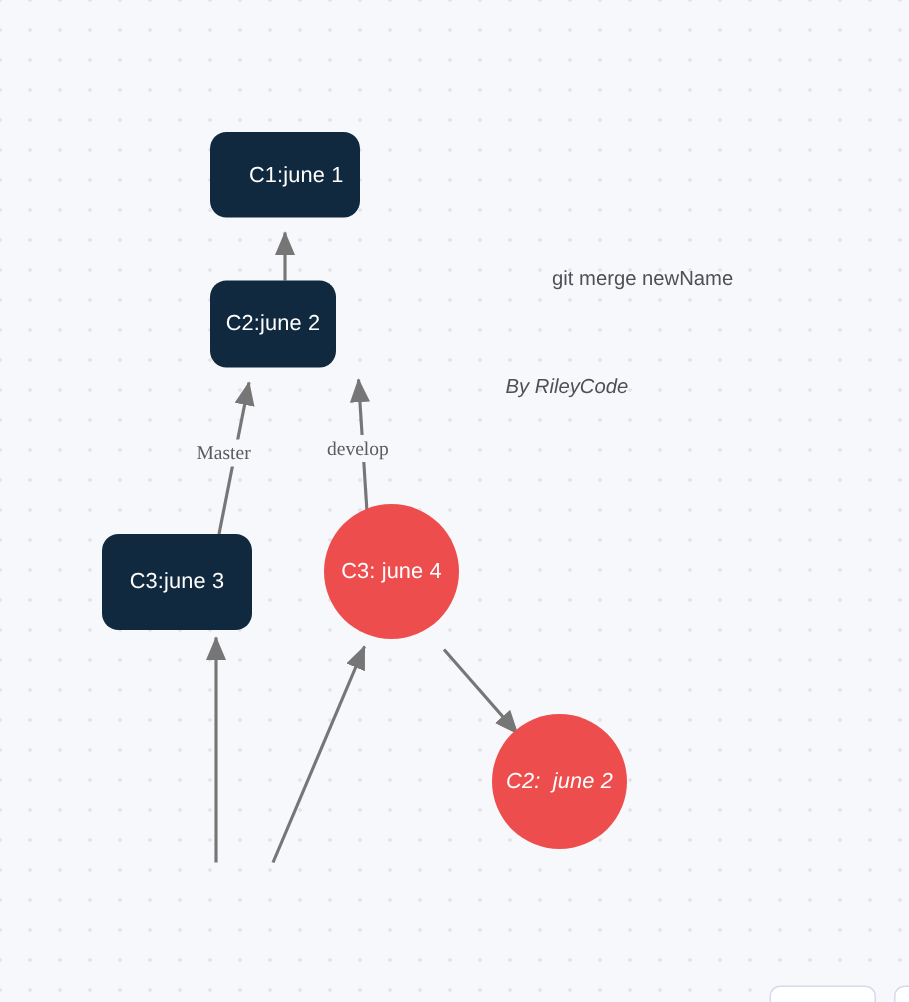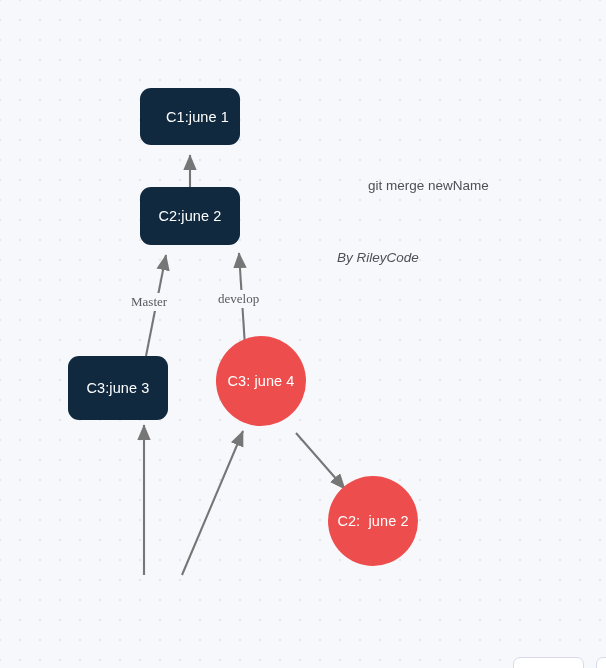--- a/index.html
+++ b/index.html
@@ -116,33 +116,33 @@
 
     <g>
       <line x1="296" y1="433" x2="345" y2="489" stroke="#767676" stroke-width="2.1" marker-end="url(#arrow)"></line>
     </g>
   </svg>
 
   <div class="node node-box node-dark" style="left:140px; top:88px; width:100px; height:57px;padding-left:15px;">
     <span>C1:june 1</span>
   </div>
 
-  <div class="node node-box node-dark" style="left:140px; top:187px; width:100px; height:58px;">
+  <div class="node node-box node-dark" style="left:140px; top:187px; width:84px; height:58px;">
     <span>C2:june 2</span>
   </div>
 
   <div class="node node-box node-dark" style="left:68px; top:356px; width:100px; height:64px;">
     <span>C3:june 3</span>
   </div>
 
   <div class="node node-circle" style="left:216px; top:336px; width:90px; height:90px;">
     <span>C3: june 4</span>
   </div>
 
-  <div class="node node-circle" style="left:328px; top:476px; width:90px; height:90px;">
+  <div class="node node-circle" style="left:328px; top:476px; width:90px; height:90px;font-style:italic;">
     <span>C2:  june 2</span>
   </div>
 
 
   <div class="edge-label" style="left:128px; top:293px;">Master</div>
 
   <div class="edge-label" style="left:215px; top:290px;">develop</div>
 
   <div class="note" style="left:324px; top:178px;margin-left:44px;">git merge newName</div>
 

